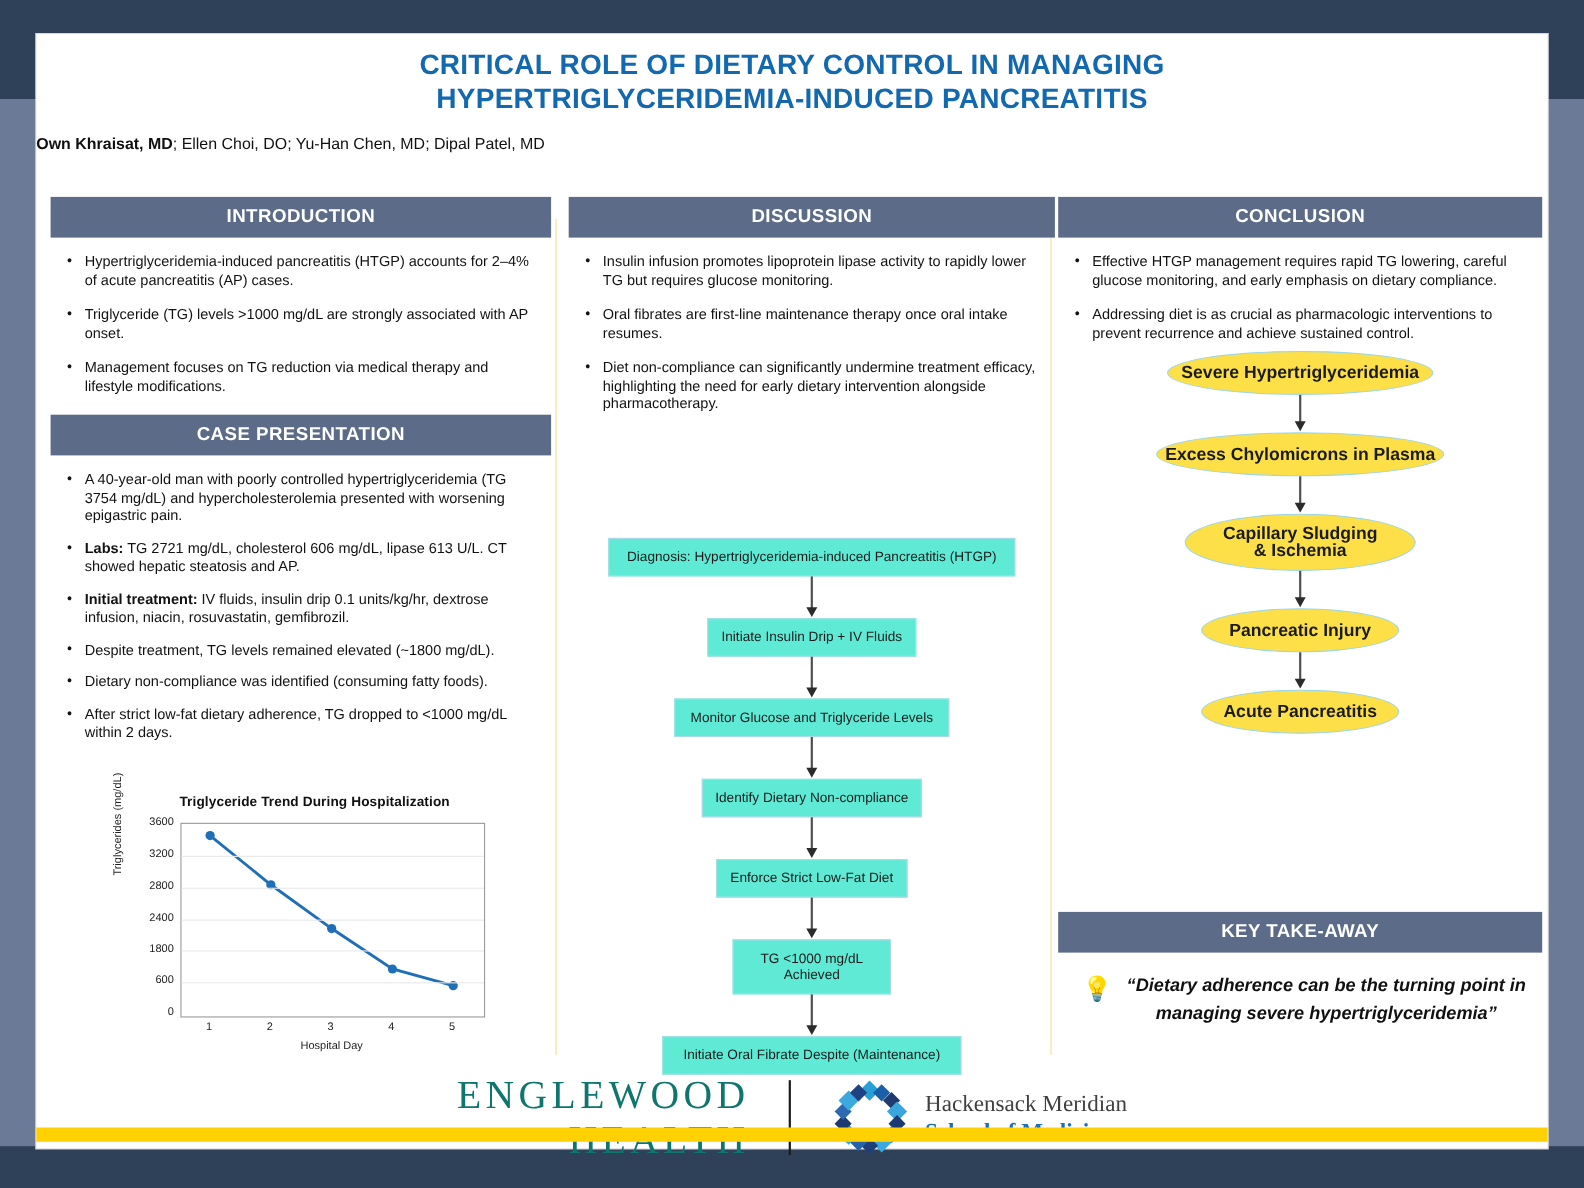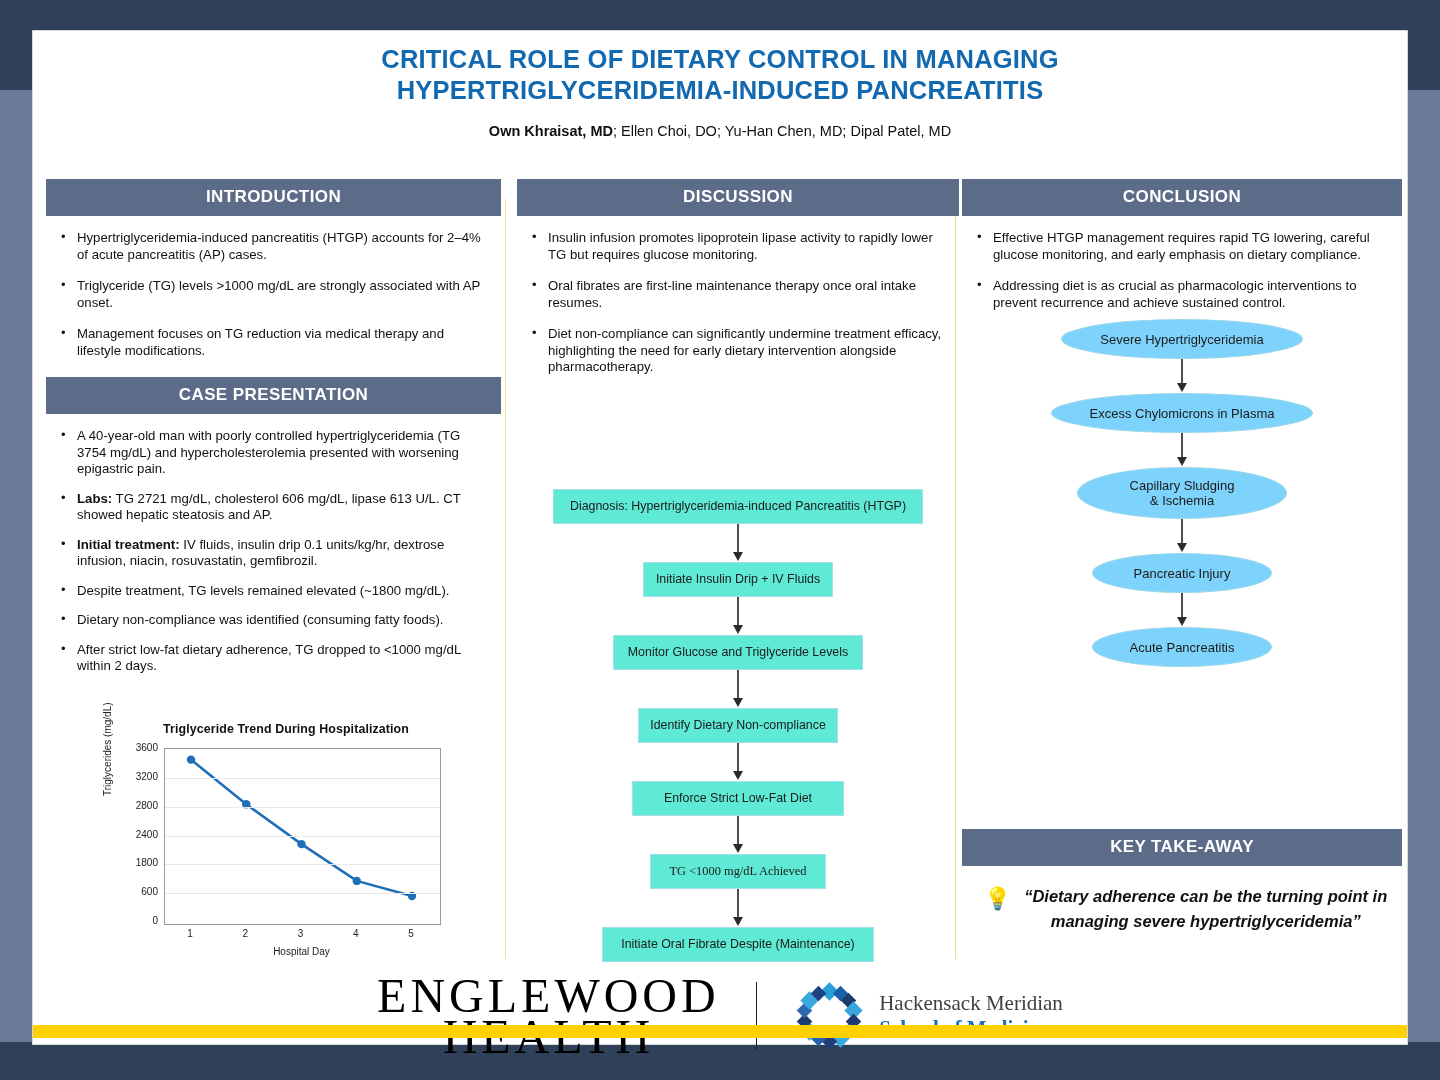--- a/index.html
+++ b/index.html
@@ -34,21 +34,21 @@
     background:#ffd100;
   }
 
   
   .poster-title{
     text-align:center;color:#1269b0;font-weight:bold;
     font-size:25.5px;line-height:31px;letter-spacing:.2px;
     padding:13px 60px 0 60px;
   }
   .authors{
-    text-align:center;font-size:14.5px;color:#101010;margin-top:17px;
+    font-size:14.5px;color:#101010;margin-top:17px;
   }
   .authors .lead{font-weight:bold;}
   .affil{
     text-align:center;font-size:14.5px;color:#101010;margin-top:20px;
   }
 
   
   #columns{
     position:absolute;left:0;top:148px;width:1374px;height:790px;
   }
@@ -129,24 +129,25 @@
   .farrow:after{
     content:"";position:absolute;left:50%;top:28px;margin-left:-5px;
     width:0;height:0;border-left:5px solid transparent;
     border-right:5px solid transparent;border-top:9px solid #2b2b2b;
   }
 
   
   #patho{position:absolute;left:0;top:140px;width:440px;}
   .ell{
     position:relative;margin:0 auto;
-    background:#7dd3fc;border:1px solid #9dd6e6;border-radius:50%;
+    background:#fde047;border:1px solid #9dd6e6;border-radius:50%;
     display:flex;align-items:center;justify-content:center;
-    text-align:center;font-size:13px;color:#1b1b1b;line-height:15px;
+    text-align:center;font-size:16px;color:#1b1b1b;line-height:15px;
     box-sizing:border-box;
+    font-weight:bold;
   }
   .earrow{width:100%;height:34px;position:relative;}
   .earrow:before{
     content:"";position:absolute;left:50%;top:0;margin-left:-1px;
     width:1.6px;height:26px;background:#4f4f4f;
   }
   .earrow:after{
     content:"";position:absolute;left:50%;top:24px;margin-left:-5px;
     width:0;height:0;border-left:5px solid transparent;
     border-right:5px solid transparent;border-top:9px solid #2b2b2b;
@@ -160,22 +161,22 @@
     flex:1;text-align:center;font-weight:bold;font-style:italic;
     font-size:16.5px;line-height:25px;color:#111;
   }
 
   
   #footer{
     position:absolute;left:0;top:945px;width:1374px;height:80px;
     display:flex;align-items:center;justify-content:center;
   }
   .eng-logo{
-    font-family:"Liberation Serif",serif;text-align:center;color:#000000;
-    font-size:48px;line-height:41px;letter-spacing:4px;
+    font-family:"Liberation Serif",serif;text-align:right;color:#0f766e;
+    font-size:36px;line-height:41px;letter-spacing:4px;
   }
   .vline{width:1.5px;height:68px;background:#1b1b1b;margin:0 36px;}
   .hm-logo{display:flex;align-items:center;}
   .hm-mark{position:relative;width:72px;height:72px;margin-right:14px;}
   .hm-mark i{position:absolute;display:block;transform:rotate(45deg);}
   .hm-text{font-family:"Liberation Serif",serif;line-height:25px;}
   .hm-l1{font-size:21px;color:#404040;}
   .hm-l2{font-size:21px;color:#1a6fb5;font-weight:bold;}
 </style>
 </head>
@@ -270,23 +271,23 @@
       </div>
       <div id="flow">
           <div class="fbox" style="width: 370px;">Diagnosis: Hypertriglyceridemia-induced Pancreatitis (HTGP)</div>
           <div class="farrow"></div>
           <div class="fbox" style="width: 190px;">Initiate Insulin Drip + IV Fluids</div>
           <div class="farrow"></div>
           <div class="fbox" style="width: 250px;">Monitor Glucose and Triglyceride Levels</div>
           <div class="farrow"></div>
           <div class="fbox" style="width: 200px;">Identify Dietary Non-compliance</div>
           <div class="farrow"></div>
-          <div class="fbox" style="width: 212px;">Enforce Strict Low-Fat Diet</div>
-          <div class="farrow"></div>
-          <div class="fbox" style="width: 176px; font-family: Liberation Serif, serif;">TG &lt;1000 mg/dL Achieved</div>
+          <div class="fbox" style="width: 174px;">Enforce Strict Low-Fat Diet</div>
+          <div class="farrow"></div>
+          <div class="fbox" style="width: 144px;">TG &lt;1000 mg/dL Achieved</div>
           <div class="farrow"></div>
           <div class="fbox" style="width: 272px;">Initiate Oral Fibrate Despite (Maintenance)</div>
         </div>
     </div>
 
     <div class="col" id="col-right">
       <div class="sec-head">CONCLUSION</div>
       <div class="sec-body">
         <ul class="bullets">
           <li>Effective HTGP management requires rapid TG lowering, careful glucose monitoring, and early emphasis on dietary compliance.</li>

